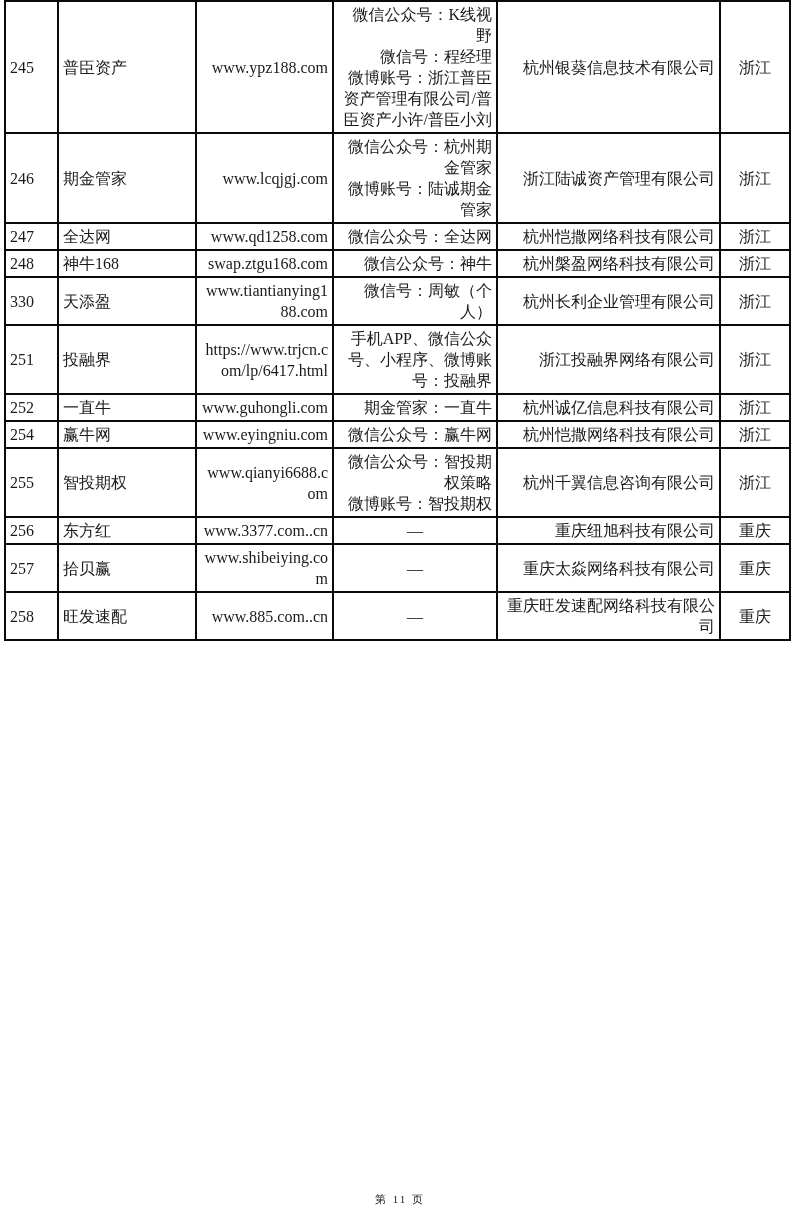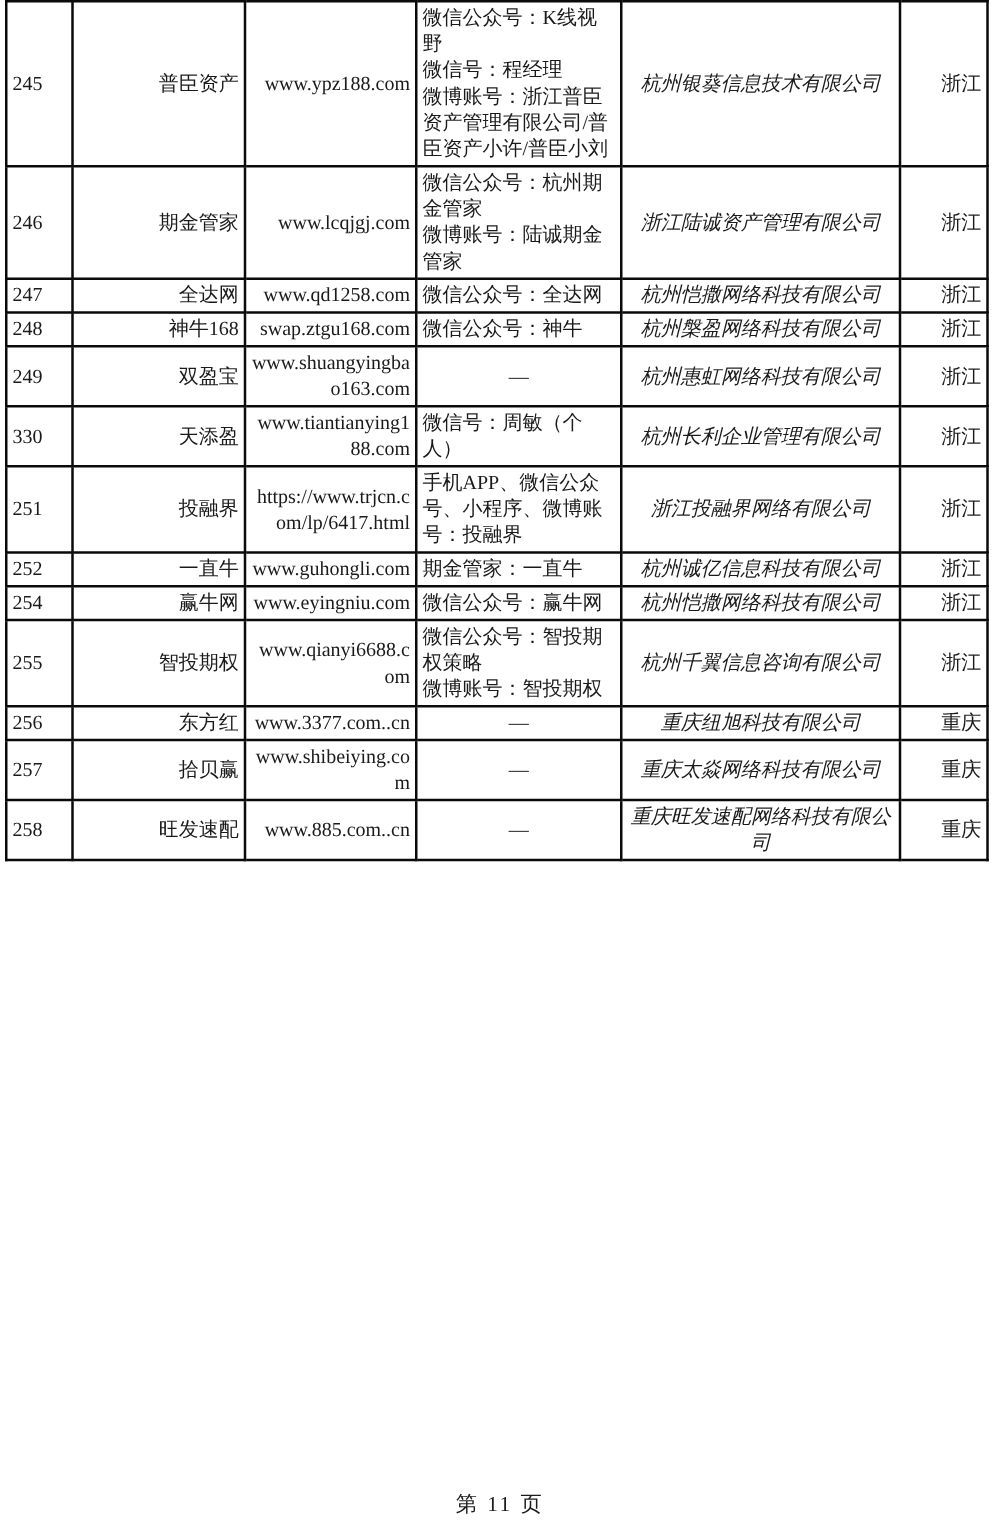--- a/index.html
+++ b/index.html
@@ -29,33 +29,33 @@
     font-size: 16px;
     line-height: 21px;
   }
   table.doc-table td {
     border: 2px solid #0a0a0a;
     padding: 2px 4px;
     vertical-align: middle;
     overflow: hidden;
   }
   td.col-no     { text-align: left; }
-  td.col-name   { text-align: right; margin-top: 32px; }
+  td.col-name   { text-align: left; margin-top: 32px; }
   td.col-url    { text-align: right; word-break: break-all; padding-left: 4px; }
-  td.col-social { text-align: left; white-space: pre-wrap; padding: 1px 5px 1px 4px; }
+  td.col-social { text-align: right; white-space: pre-wrap; padding: 1px 5px 1px 4px; }
   td.col-social.dash { text-align: center; white-space: normal; }
-  td.col-company{ text-align: center; padding-left: 4px; font-style: italic; }
-  td.col-region { text-align: right; }
+  td.col-company{ text-align: right; padding-left: 4px; }
+  td.col-region { text-align: center; }
   .footer {
     position: absolute;
     left: 0;
     top: 1192px;
     width: 100%;
     text-align: center;
-    font-size: 17px;
+    font-size: 11px;
     letter-spacing: 2px;
     color: #1a1a1a;
   }
 </style>
 </head>
 <body>
 
 <div class="page">
 
   <table class="doc-table">
@@ -94,28 +94,20 @@
           <td class="col-social">微信公众号：全达网</td>
           <td class="col-company">杭州恺撒网络科技有限公司</td>
           <td class="col-region">浙江</td>
         </tr>
         <tr>
           <td class="col-no">248</td>
           <td class="col-name">神牛168</td>
           <td class="col-url">swap.ztgu168.com</td>
           <td class="col-social">微信公众号：神牛</td>
           <td class="col-company">杭州槃盈网络科技有限公司</td>
-          <td class="col-region">浙江</td>
-        </tr>
-        <tr>
-          <td class="col-no">249</td>
-          <td class="col-name">双盈宝</td>
-          <td class="col-url">www.shuangyingbao163.com</td>
-          <td class="col-social dash">—</td>
-          <td class="col-company">杭州惠虹网络科技有限公司</td>
           <td class="col-region">浙江</td>
         </tr>
         <tr>
           <td class="col-no">330</td>
           <td class="col-name">天添盈</td>
           <td class="col-url">www.tiantianying188.com</td>
           <td class="col-social">微信号：周敏（个人）</td>
           <td class="col-company">杭州长利企业管理有限公司</td>
           <td class="col-region">浙江</td>
         </tr>

